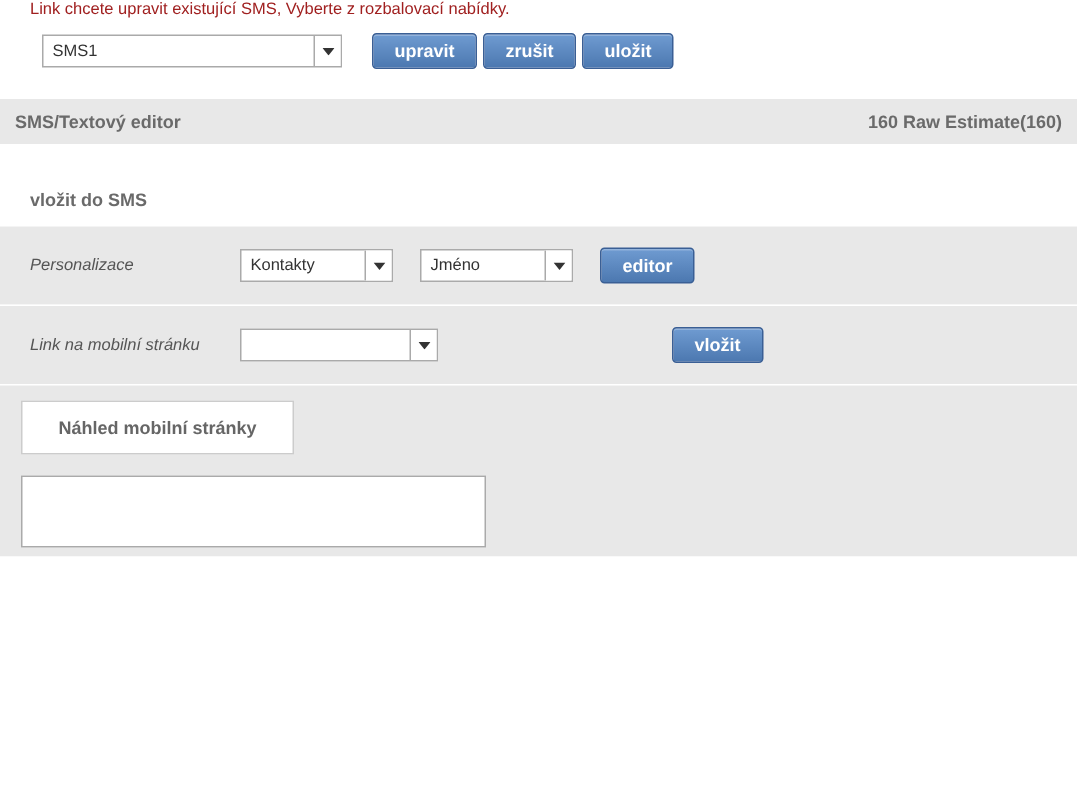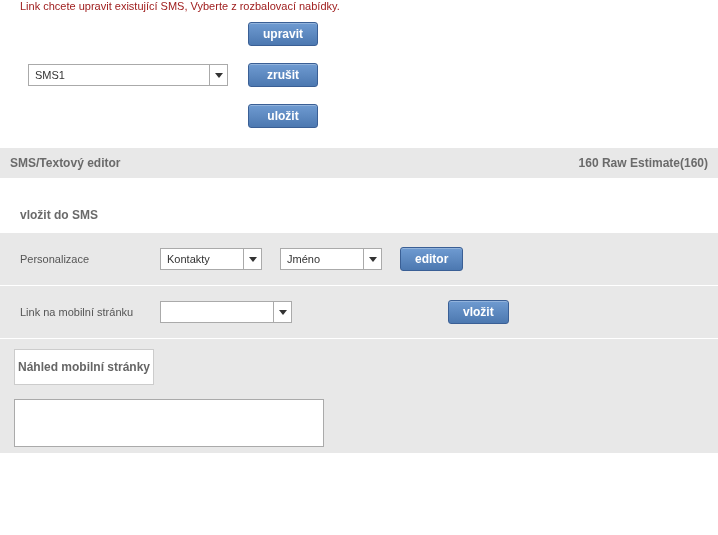--- a/index.html
+++ b/index.html
@@ -61,21 +61,21 @@
     border: 1px solid #3a5f95;
     border-radius: 3px;
     color: #fff;
     font-weight: bold;
     font-family: inherit;
     font-size: 12px;
     padding: 4px 14px;
     cursor: pointer;
     box-shadow: inset 0 1px 0 rgba(255,255,255,0.25);
   }
-  .btn-group { display:flex; gap:17px;flex-direction:column; }
+  .btn-group { display:flex; gap:4px; }
   .panel {
     background: #e8e8e8;
     padding: 0;
     margin: 0;
   }
   .panel-header {
     display:flex;
     justify-content: space-between;
     align-items: center;
     padding: 8px 10px;
@@ -123,34 +123,35 @@
   .form-row {
     display:flex;
     align-items:center;
     padding: 14px 20px;
     background:#e8e8e8;
     border-top:1px solid #fff;
   }
   .form-label {
     width: 140px;
     color:#555;
+    font-style:italic;
   }
   .form-controls {
     display:flex;
     align-items:center;
     gap: 18px;
   }
   .sel-mid select { width: 100px; }
   .sel-small select { width: 100px; }
   .sel-link select { width: 130px; }
   .preview-btn {
     display:inline-block;
     background:#fff;
     border:1px solid #ccc;
-    padding: 10px 3px;
+    padding: 10px 24px;
     font-weight:bold;
     color:#666;
     font-size:12px;
     margin: 10px 0 10px 14px;
     cursor:pointer;
   }
   .preview-box {
     width: 310px;
     height: 48px;
     border:1px solid #aaa;

